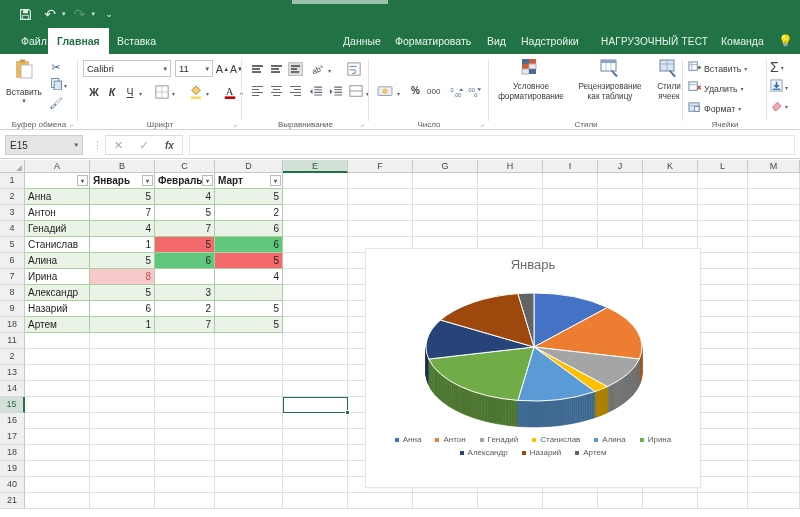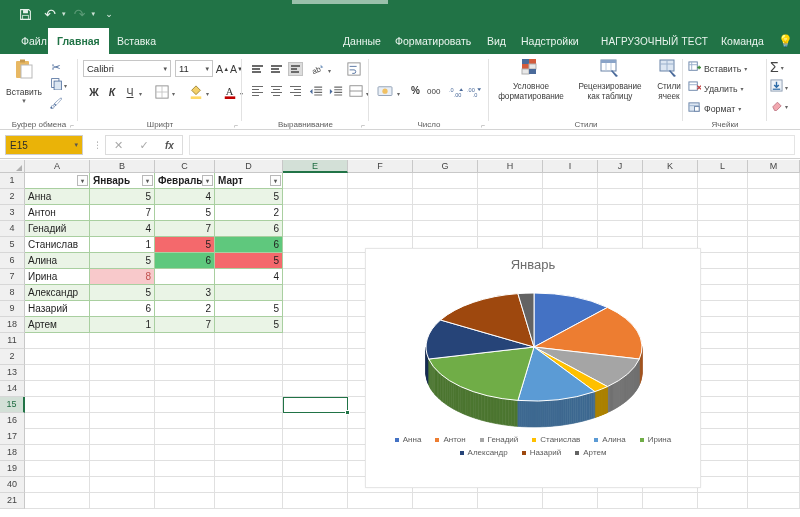--- a/index.html
+++ b/index.html
@@ -131,21 +131,21 @@
   .ebtn { position: absolute; display: flex; align-items: center; gap: 2px; font-size: 12px; }
 
   
   .fbar {
     position: absolute; top: 131px; left: 0; width: 800px; height: 28px;
     background: #ffffff; border-bottom: 1px solid #d0d0d0;
     display: flex; align-items: center;
   }
   .namebox {
     position: absolute; top: 4px; left: 5px; width: 78px; height: 20px;
-    border: 1px solid #cfcfcf; background: #eab308; display: flex;
+    border: 1px solid #cfcfcf; background: #e5e5e5; display: flex;
     align-items: center; padding: 0 4px; justify-content: space-between;
     font-size: 10px; color: #2b2b2b;
   }
   .namebox .cv { font-size: 7px; color: #555; }
   .fdots { position: absolute; top: 9px; left: 93px; font-size: 9px; color: #9a9a9a; }
   .fbtns {
     position: absolute; top: 4px; left: 105px; width: 78px; height: 20px;
     border: 1px solid #dcdcdc; background: #fff;
     display: flex; align-items: center; justify-content: space-around;
     font-size: 11px; color: #a8a8a8;

